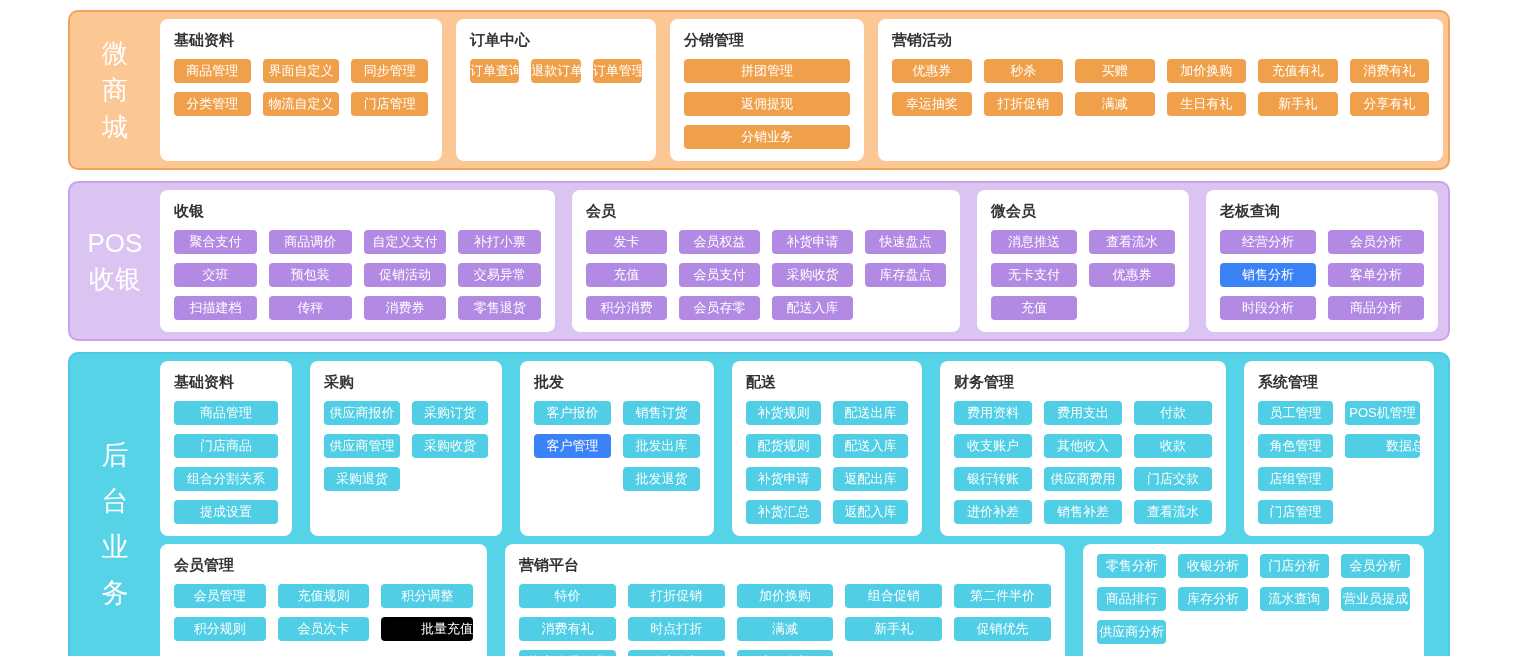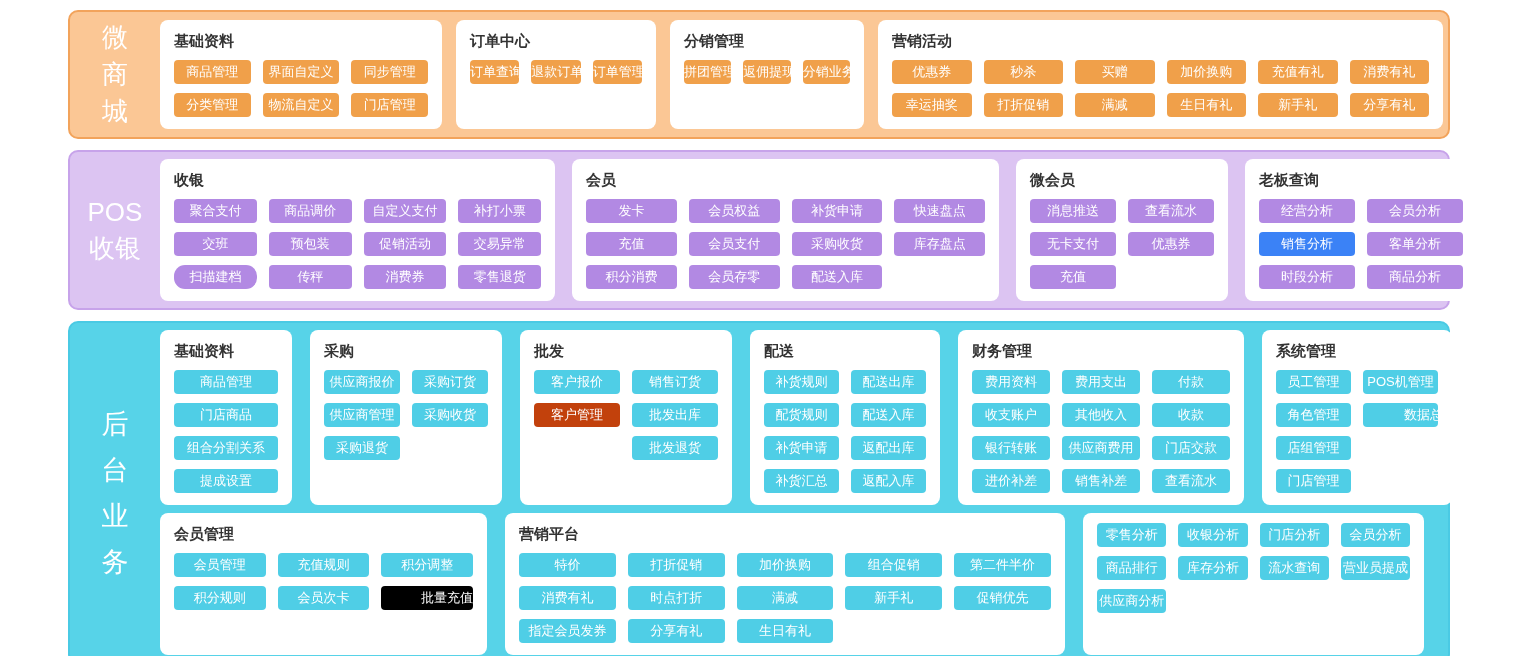--- a/index.html
+++ b/index.html
@@ -16,29 +16,29 @@
   .band-pos .card-row{gap:17px;}
   .band-backend .card-row{gap:18px;}
   .card{background:#ffffff;border-radius:8px;padding:10px 14px 12px;box-sizing:border-box;flex:0 0 auto;}
   .card-title{font-size:15px;font-weight:bold;color:#333333;margin:2px 0 9px;}
   .btn-grid{display:grid;gap:9px 12px;}
   .feature-btn{height:24px;line-height:24px;border-radius:4px;color:#ffffff;font-size:13px;text-align:center;cursor:pointer;white-space:nowrap;overflow:hidden;}
   .empty-cell{height:24px;}
   
   .g-ms-basic{width:282px}   .g-ms-basic .btn-grid{grid-template-columns:repeat(3,1fr)}
   .g-ms-order{width:200px}   .g-ms-order .btn-grid{grid-template-columns:repeat(3,1fr)}
-  .g-ms-dist{width:194px}    .g-ms-dist .btn-grid{grid-template-columns:repeat(3,1fr)}
+  .g-ms-dist{width:194px}    .g-ms-dist .btn-grid{grid-template-columns:repeat(1,1fr)}
   .g-ms-marketing{width:565px}.g-ms-marketing .btn-grid{grid-template-columns:repeat(6,1fr)}
   .g-pos-cashier{width:395px}.g-pos-cashier .btn-grid{grid-template-columns:repeat(4,1fr)}
-  .g-pos-member{width:427px} .g-pos-member .btn-grid{grid-template-columns:repeat(4,1fr)}
+  .g-pos-member{width:388px} .g-pos-member .btn-grid{grid-template-columns:repeat(4,1fr)}
   .g-pos-wemember{width:212px}.g-pos-wemember .btn-grid{grid-template-columns:repeat(2,1fr)}
   .g-pos-boss{width:232px}   .g-pos-boss .btn-grid{grid-template-columns:repeat(2,1fr)}
   .g-bk-basic{width:132px}   .g-bk-basic .btn-grid{grid-template-columns:repeat(1,1fr)}
   .g-bk-purchase{width:192px}.g-bk-purchase .btn-grid{grid-template-columns:repeat(2,1fr)}
-  .g-bk-wholesale{width:212px}.g-bk-wholesale .btn-grid{grid-template-columns:repeat(2,1fr)}
+  .g-bk-wholesale{width:194px}.g-bk-wholesale .btn-grid{grid-template-columns:repeat(2,1fr)}
   .g-bk-delivery{width:190px}.g-bk-delivery .btn-grid{grid-template-columns:repeat(2,1fr)}
   .g-bk-finance{width:286px} .g-bk-finance .btn-grid{grid-template-columns:repeat(3,1fr)}
   .g-bk-system{width:190px}  .g-bk-system .btn-grid{grid-template-columns:repeat(2,1fr)}
   .g-bk-member{width:327px}  .g-bk-member .btn-grid{grid-template-columns:repeat(3,1fr)}
   .g-bk-marketing{width:560px}.g-bk-marketing .btn-grid{grid-template-columns:repeat(5,1fr)}
   .g-bk-report{width:341px}  .g-bk-report .btn-grid{grid-template-columns:repeat(4,1fr)}
 </style>
 </head>
 <body>
 
@@ -109,21 +109,21 @@
             <div class="card-title" style="color: rgb(51, 51, 51);">收银</div>
             <div class="btn-grid">
               <div class="feature-btn" style="background: rgb(178, 137, 227); color: rgb(255, 255, 255);">聚合支付</div>
               <div class="feature-btn" style="background: rgb(178, 137, 227); color: rgb(255, 255, 255);">商品调价</div>
               <div class="feature-btn" style="background: rgb(178, 137, 227); color: rgb(255, 255, 255);">自定义支付</div>
               <div class="feature-btn" style="background: rgb(178, 137, 227); color: rgb(255, 255, 255);">补打小票</div>
               <div class="feature-btn" style="background: rgb(178, 137, 227); color: rgb(255, 255, 255);">交班</div>
               <div class="feature-btn" style="background: rgb(178, 137, 227); color: rgb(255, 255, 255);">预包装</div>
               <div class="feature-btn" style="background: rgb(178, 137, 227); color: rgb(255, 255, 255);">促销活动</div>
               <div class="feature-btn" style="background: rgb(178, 137, 227); color: rgb(255, 255, 255);">交易异常</div>
-              <div class="feature-btn" style="background: rgb(178, 137, 227); color: rgb(255, 255, 255); border-radius: 11px;">扫描建档</div>
+              <div class="feature-btn" style="background: rgb(178, 137, 227); color: rgb(255, 255, 255);">扫描建档</div>
               <div class="feature-btn" style="background: rgb(178, 137, 227); color: rgb(255, 255, 255);">传秤</div>
               <div class="feature-btn" style="background: rgb(178, 137, 227); color: rgb(255, 255, 255);">消费券</div>
               <div class="feature-btn" style="background: rgb(178, 137, 227); color: rgb(255, 255, 255);">零售退货</div>
             </div>
           </div>
           <div class="card g-pos-member">
             <div class="card-title" style="color: rgb(51, 51, 51);">会员</div>
             <div class="btn-grid">
               <div class="feature-btn" style="background: rgb(178, 137, 227); color: rgb(255, 255, 255);">发卡</div>
               <div class="feature-btn" style="background: rgb(178, 137, 227); color: rgb(255, 255, 255);">会员权益</div>
@@ -188,21 +188,21 @@
               <div class="feature-btn" style="background: rgb(79, 206, 230); color: rgb(255, 255, 255);">供应商管理</div>
               <div class="feature-btn" style="background: rgb(79, 206, 230); color: rgb(255, 255, 255);">采购收货</div>
               <div class="feature-btn" style="background: rgb(79, 206, 230); color: rgb(255, 255, 255);">采购退货</div>
             </div>
           </div>
           <div class="card g-bk-wholesale">
             <div class="card-title" style="color: rgb(51, 51, 51);">批发</div>
             <div class="btn-grid">
               <div class="feature-btn" style="background: rgb(79, 206, 230); color: rgb(255, 255, 255);">客户报价</div>
               <div class="feature-btn" style="background: rgb(79, 206, 230); color: rgb(255, 255, 255);">销售订货</div>
-              <div class="feature-btn" style="background: #c2410c; color: rgb(255, 255, 255);">客户管理</div>
+              <div class="feature-btn" style="background: #3b82f6; color: rgb(255, 255, 255);">客户管理</div>
               <div class="feature-btn" style="background: rgb(79, 206, 230); color: rgb(255, 255, 255);">批发出库</div>
               <div class="empty-cell"></div>
               <div class="feature-btn" style="background: rgb(79, 206, 230); color: rgb(255, 255, 255);">批发退货</div>
             </div>
           </div>
           <div class="card g-bk-delivery">
             <div class="card-title" style="color: rgb(51, 51, 51);">配送</div>
             <div class="btn-grid">
               <div class="feature-btn" style="background: rgb(79, 206, 230); color: rgb(255, 255, 255);">补货规则</div>
               <div class="feature-btn" style="background: rgb(79, 206, 230); color: rgb(255, 255, 255);">配送出库</div>

